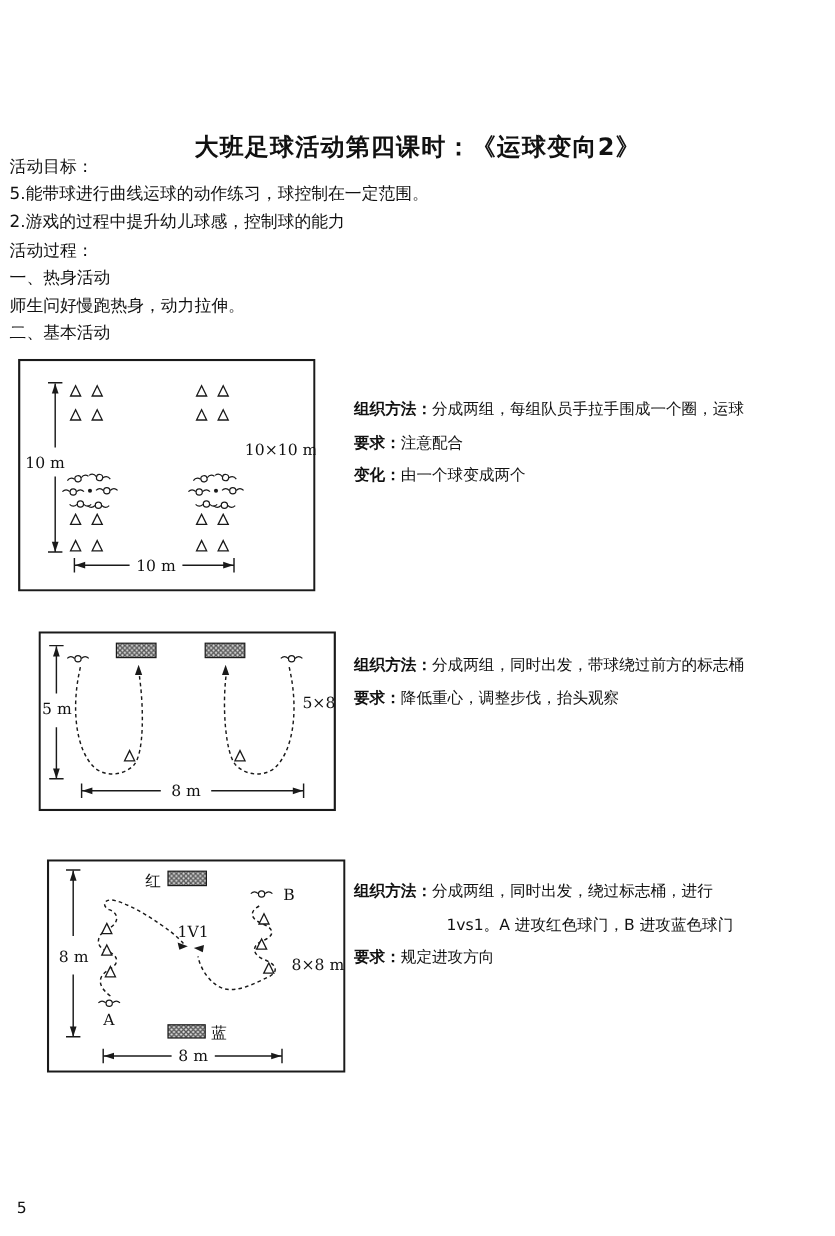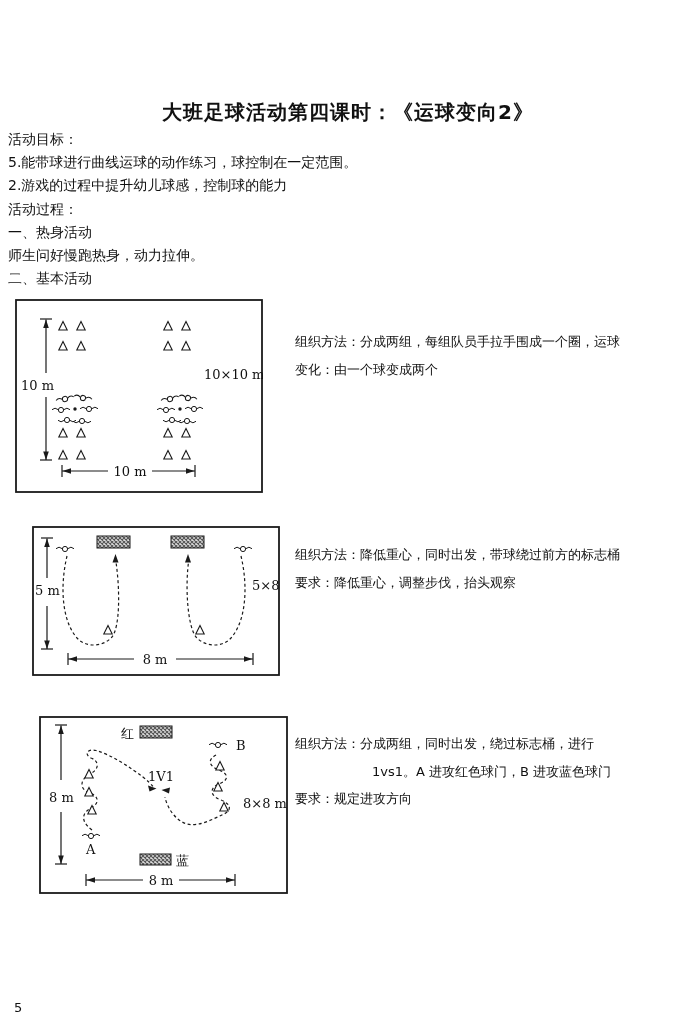--- a/index.html
+++ b/index.html
@@ -1,25 +1,25 @@
 <!DOCTYPE html>
 <html><head>
 <meta charset="utf-8">
 <style>
   html,body{margin:0;padding:0;background:#fff;}
   .sheet{position:relative;width:696px;height:1030px;background:#ffffff;overflow:hidden;
          font-family:"DejaVu Sans","Liberation Sans",sans-serif;color:#111;}
-  .doc-title{position:absolute;left:0;top:99px;width:100%;text-align:center;
+  .doc-title{position:absolute;left:0;top:109px;width:100%;text-align:center;
              font-size:20px;font-weight:bold;letter-spacing:1px;}
   .intro{position:absolute;left:8px;top:128px;font-size:14px;line-height:23.2px;}
   .intro div{white-space:pre;}
   .diagram{position:absolute;}
   .notes{position:absolute;left:295px;width:395px;font-size:13px;}
   .note-line{line-height:27.6px;white-space:pre;}
-  .nlabel{font-weight:normal;}
+  .nlabel{font-weight:bold;}
   .indent{padding-left:77px;}
   .page-num{position:absolute;left:14px;top:1000px;font-size:13px;}
   svg text{font-family:"DejaVu Serif","Liberation Serif",serif;font-size:13px;fill:#111;}
   svg .dim line, svg .dim path{stroke:#1a1a1a;stroke-width:1.2;}
   svg .dim polygon{fill:#1a1a1a;}
   svg .dash{fill:none;stroke:#1a1a1a;stroke-width:1.2;stroke-dasharray:3 2.6;}
   svg .goal{stroke:#1a1a1a;stroke-width:1;}
 </style>
 </head>
 <body>
@@ -102,20 +102,21 @@
       <line x1="47" y1="172" x2="93" y2="172"></line>
       <line x1="137" y1="172" x2="180" y2="172"></line>
       <polygon points="179.5,172 171,169.2 171,174.8"></polygon>
         <line x1="180" y1="166" x2="180" y2="178"></line>
     </g>
     <text x="115" y="176.5" text-anchor="middle">10 m</text>
   </svg>
 
   <div class="notes" style="top:328px">
     <div class="note-line"><span class="nlabel">组织方法：</span><span>分成两组，每组队员手拉手围成一个圈，运球</span></div>
+    <div class="note-line"><span class="nlabel">要求：</span><span>注意配合</span></div>
     <div class="note-line"><span class="nlabel">变化：</span><span>由一个球变成两个</span></div>
   </div>
 
   <svg class="diagram" style="left:32px;top:526px" width="248" height="150" viewBox="0 0 248 150">
     <defs>
       <g id="cone2">
           <path d="M 0,-4.5 L 4.2,4 L -4.2,4 Z" fill="#fff" stroke="#1a1a1a" stroke-width="1.1"></path>
         </g>
       <g id="player2" fill="none" stroke="#1a1a1a" stroke-width="1">
         <circle cx="0" cy="0" r="2.6"></circle>
@@ -153,21 +154,21 @@
         <polygon points="36.5,133 45,130.2 45,135.8"></polygon>
       <line x1="36" y1="133" x2="102" y2="133"></line>
       <line x1="144" y1="133" x2="221" y2="133"></line>
       <polygon points="220.5,133 212,130.2 212,135.8"></polygon>
         <line x1="221" y1="127" x2="221" y2="139"></line>
     </g>
     <text x="123" y="137.5" text-anchor="middle">8 m</text>
   </svg>
 
   <div class="notes" style="top:541px">
-    <div class="note-line"><span class="nlabel">组织方法：</span><span>降低重心，同时出发，带球绕过前方的标志桶</span></div>
+    <div class="note-line"><span class="nlabel">组织方法：</span><span>分成两组，同时出发，带球绕过前方的标志桶</span></div>
     <div class="note-line"><span class="nlabel">要求：</span><span>降低重心，调整步伐，抬头观察</span></div>
   </div>
 
   <svg class="diagram" style="left:39px;top:716px" width="249" height="178" viewBox="0 0 249 178">
     <defs>
       <g id="cone3">
           <path d="M 0,-4.5 L 4.2,4 L -4.2,4 Z" fill="#fff" stroke="#1a1a1a" stroke-width="1.1"></path>
         </g>
       <g id="player3" fill="none" stroke="#1a1a1a" stroke-width="1">
         <circle cx="0" cy="0" r="2.6"></circle>

